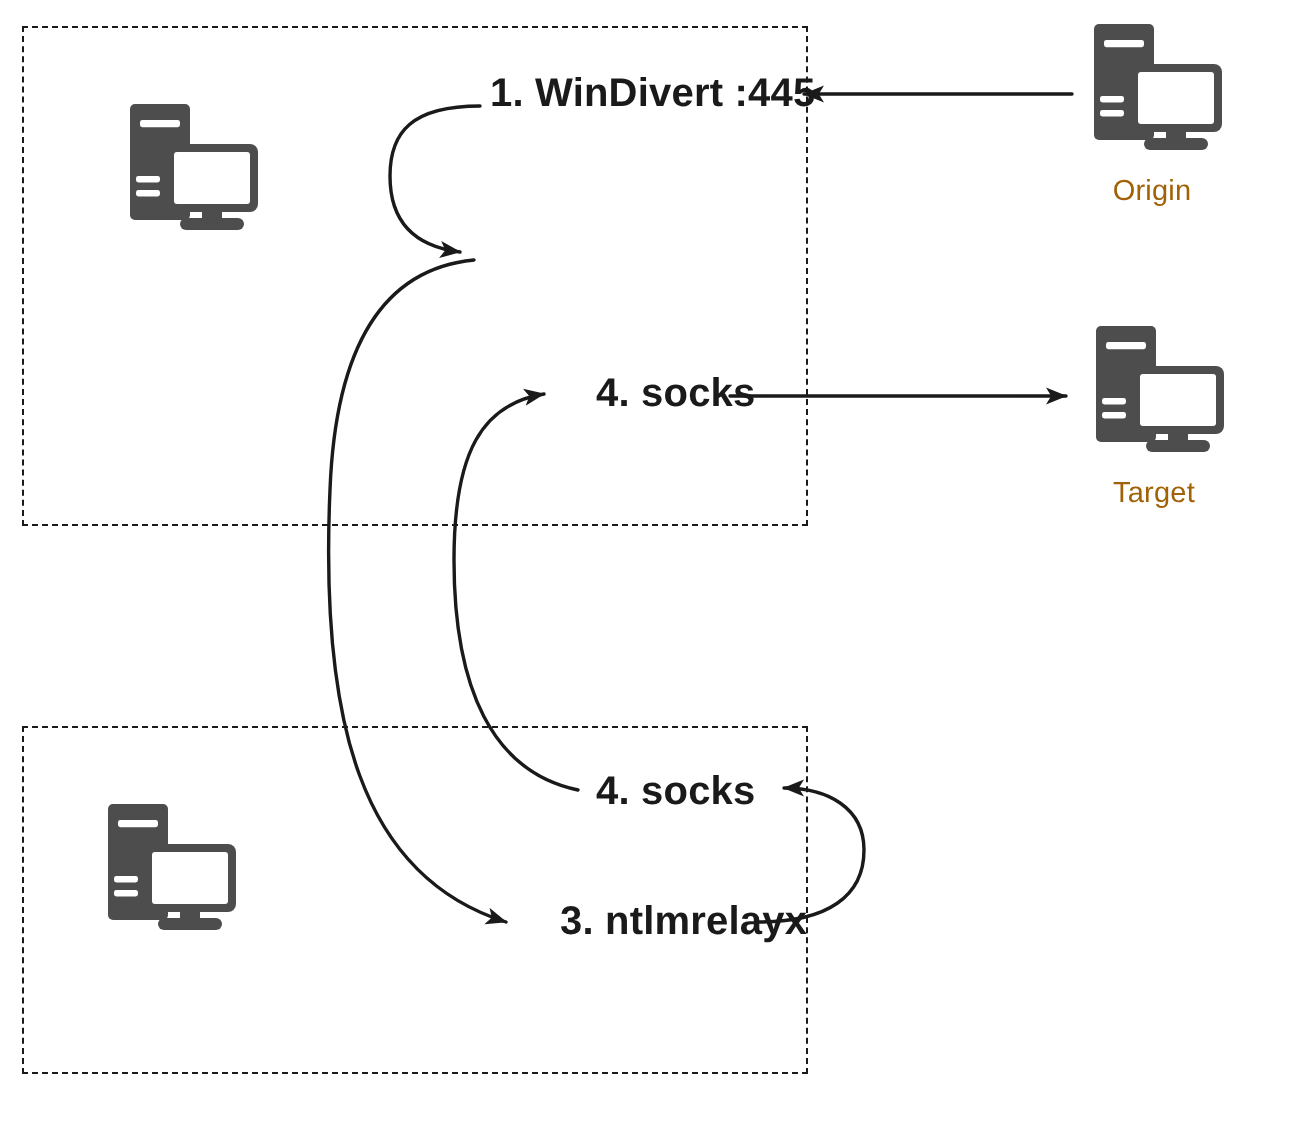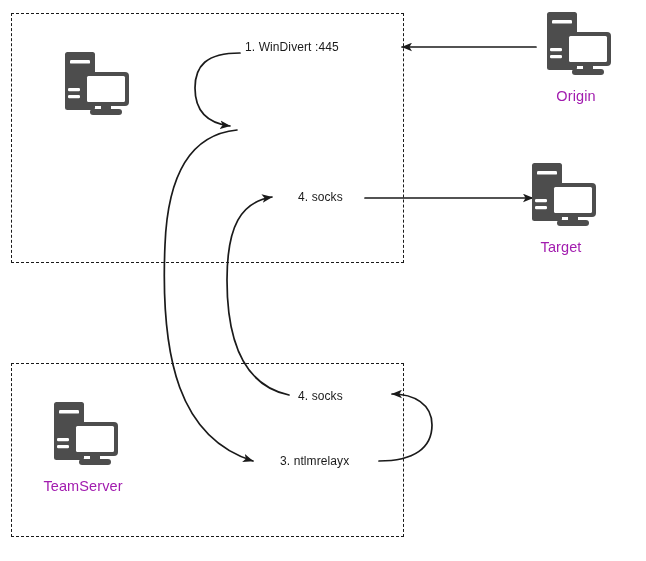--- a/index.html
+++ b/index.html
@@ -36,33 +36,34 @@
     text-align: center;
   }
   .node-icon {
     position: relative;
     width: 78px;
     height: 72px;
     margin: 0 auto;
   }
   .node-label {
     font-size: 14.5px;
-    color: #a21caf;
+    color: #a16207;
     line-height: 17px;
     margin-top: 6px;
     white-space: nowrap;
     letter-spacing: 0.1px;
   }
   .edge-label {
     position: absolute;
-    font-size: 12px;
+    font-size: 20px;
     color: #1a1a1a;
     white-space: nowrap;
     line-height: 17px;
     letter-spacing: 0.1px;
+    font-weight: bold;
   }
 </style>
 </head>
 <body>
 
 <div id="canvas">
 
   <div class="zone-box" style="left:11px; top:13px; width:393px; height:250px;"></div>
 
   <div class="zone-box" style="left:11px; top:363px; width:393px; height:174px;"></div>
@@ -114,40 +115,39 @@
         <rect x="10" y="2" width="30" height="58" rx="2.5" fill="#4d4d4d"></rect>
         <rect x="15" y="10" width="20" height="3.6" rx="1.2" fill="#ffffff"></rect>
         <rect x="13" y="38" width="12" height="3.2" rx="1.2" fill="#ffffff"></rect>
         <rect x="13" y="45" width="12" height="3.2" rx="1.2" fill="#ffffff"></rect>
         <rect x="28" y="22" width="46" height="34" rx="4" fill="#4d4d4d"></rect>
         <rect x="32" y="26" width="38" height="26" rx="1.5" fill="#ffffff"></rect>
         <rect x="46" y="52" width="10" height="8" fill="#4d4d4d"></rect>
         <rect x="35" y="59" width="32" height="6" rx="3" fill="#4d4d4d"></rect>
       </svg>
     </div>
-    <div class="node-label">TeamServer</div>
   </div>
 
   <div class="node" style="left:521px; top:10px;">
     <div class="node-icon">
       <svg viewBox="0 0 78 72" width="78" height="72">
         <rect x="10" y="2" width="30" height="58" rx="2.5" fill="#4d4d4d"></rect>
         <rect x="15" y="10" width="20" height="3.6" rx="1.2" fill="#ffffff"></rect>
         <rect x="13" y="38" width="12" height="3.2" rx="1.2" fill="#ffffff"></rect>
         <rect x="13" y="45" width="12" height="3.2" rx="1.2" fill="#ffffff"></rect>
         <rect x="28" y="22" width="46" height="34" rx="4" fill="#4d4d4d"></rect>
         <rect x="32" y="26" width="38" height="26" rx="1.5" fill="#ffffff"></rect>
         <rect x="46" y="52" width="10" height="8" fill="#4d4d4d"></rect>
         <rect x="35" y="59" width="32" height="6" rx="3" fill="#4d4d4d"></rect>
       </svg>
     </div>
     <div class="node-label">Origin</div>
   </div>
 
-  <div class="node" style="left:506px; top:161px;">
+  <div class="node" style="left:522px; top:161px;">
     <div class="node-icon">
       <svg viewBox="0 0 78 72" width="78" height="72">
         <rect x="10" y="2" width="30" height="58" rx="2.5" fill="#4d4d4d"></rect>
         <rect x="15" y="10" width="20" height="3.6" rx="1.2" fill="#ffffff"></rect>
         <rect x="13" y="38" width="12" height="3.2" rx="1.2" fill="#ffffff"></rect>
         <rect x="13" y="45" width="12" height="3.2" rx="1.2" fill="#ffffff"></rect>
         <rect x="28" y="22" width="46" height="34" rx="4" fill="#4d4d4d"></rect>
         <rect x="32" y="26" width="38" height="26" rx="1.5" fill="#ffffff"></rect>
         <rect x="46" y="52" width="10" height="8" fill="#4d4d4d"></rect>
         <rect x="35" y="59" width="32" height="6" rx="3" fill="#4d4d4d"></rect>

